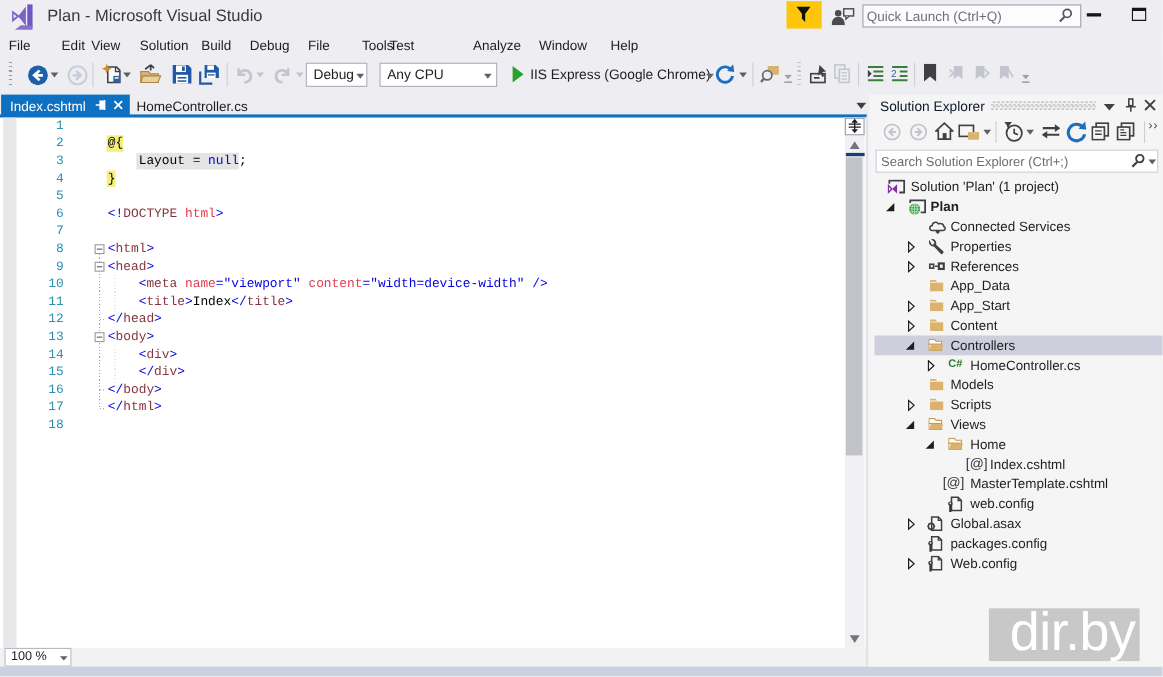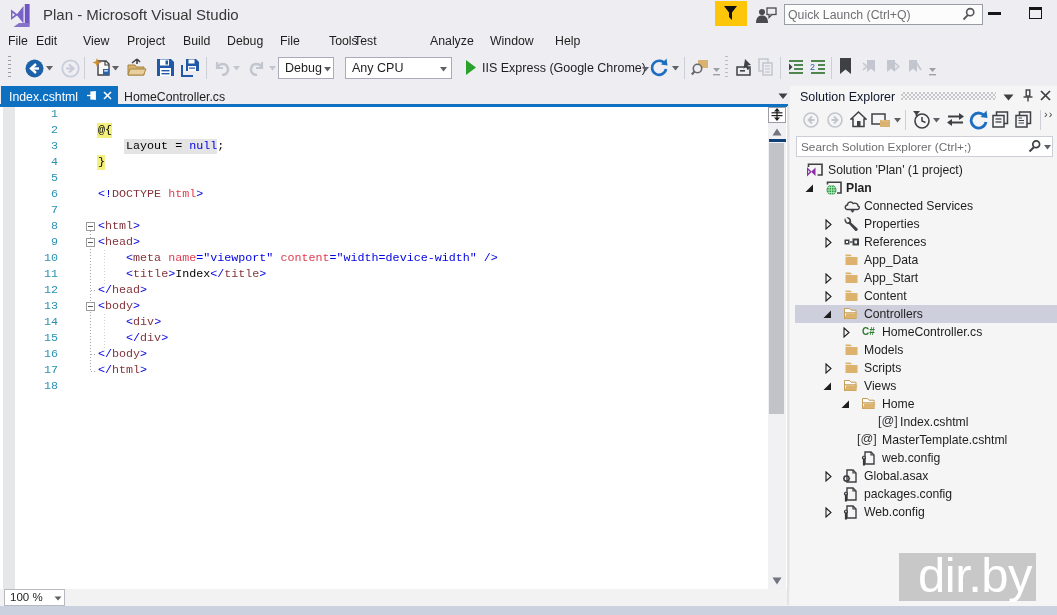--- a/index.html
+++ b/index.html
@@ -39,23 +39,23 @@
 <svg class="abs" style="left:962px;top:7px;" width="14" height="14" viewBox="0 0 14 14">
   <circle cx="8.2" cy="5.2" r="3.6" fill="none" stroke="#55565a" stroke-width="1.6"></circle>
   <line x1="1.5" y1="12.5" x2="5.8" y2="8.2" stroke="#55565a" stroke-width="1.8"></line>
 </svg>
 
 <div class="abs" style="left:988px;top:12px;width:13px;height:3px;background:#161616;"></div>
 <div class="abs" style="left:1029px;top:7px;width:13px;height:12px;border:1.5px solid #161616;border-top-width:3.5px;"></div>
 
 <div class="abs" style="top:34px;font-size:12.3px;color:#1e1e1e;">
   <span class="abs" style="left:8px;">File</span>
-  <span class="abs" style="left:36px;">Edit</span>
+  <span class="abs" style="left:56px;">Edit</span>
   <span class="abs" style="left:83px;">View</span>
-  <span class="abs" style="left:127px;">Project</span>
+  <span class="abs" style="left:127px;">Solution</span>
   <span class="abs" style="left:183px;">Build</span>
   <span class="abs" style="left:227px;">Debug</span>
   <span class="abs" style="left:280px;">File</span>
   <span class="abs" style="left:329px;">Tools</span>
   <span class="abs" style="left:354px;">Test</span>
   <span class="abs" style="left:430px;">Analyze</span>
   <span class="abs" style="left:490px;">Window</span>
   <span class="abs" style="left:555px;">Help</span>
 </div>
 

